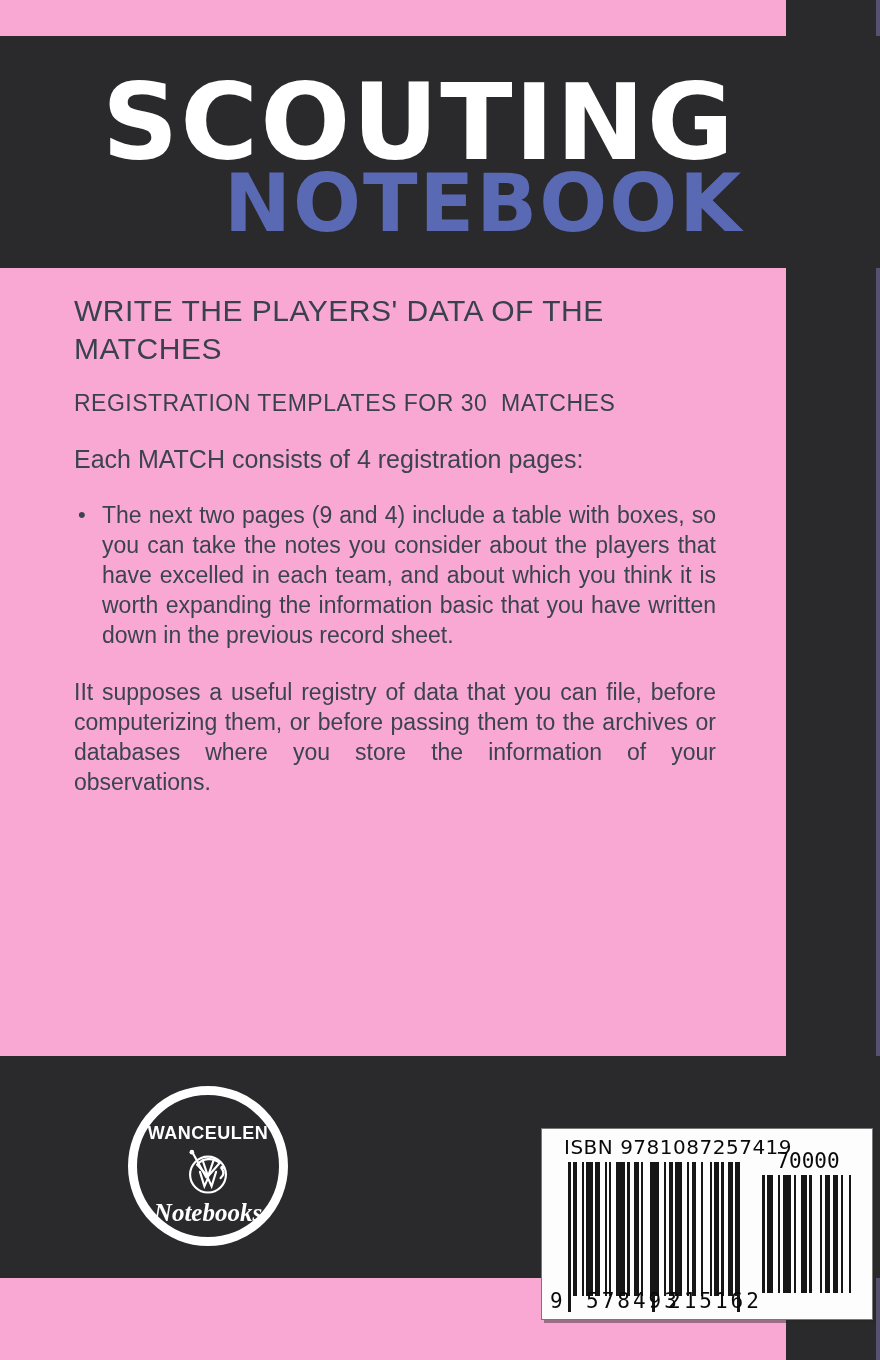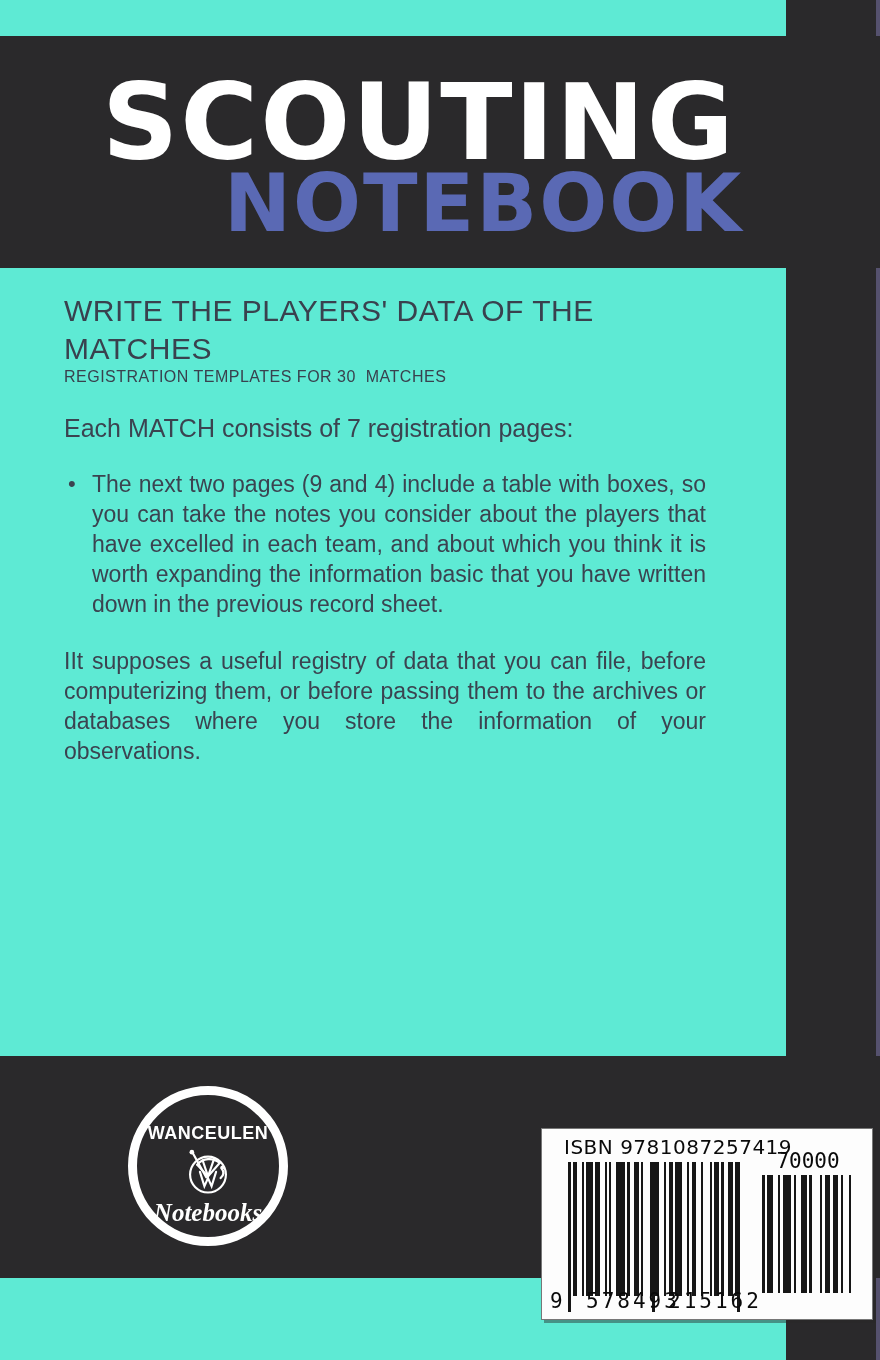--- a/index.html
+++ b/index.html
@@ -1,34 +1,34 @@
 <!DOCTYPE html>
 <html><head>
 <meta charset="utf-8">
 <style>
   html,body{margin:0;padding:0;}
   body{width:880px;height:1360px;position:relative;background:#ffffff;overflow:hidden;
        font-family:"Liberation Sans",sans-serif;}
-  .page{position:absolute;inset:0;background:#5eead4;text-decoration:underline;}
+  .page{position:absolute;inset:0;background:#f9a8d4;text-decoration:underline;}
 
   
   .spine{position:absolute;top:0;right:0;width:94px;height:1360px;background:#2a292b;}
   .spine-edge{position:absolute;top:0;right:0;width:4px;height:1360px;background:#55516e;}
 
   
   .title-panel{position:absolute;left:0;right:0;top:36px;height:232px;background:#2a292b;}
   .title-main{font-family:"DejaVu Sans",sans-serif;font-weight:bold;font-size:106px;line-height:1;
               color:#ffffff;letter-spacing:2px;margin:34px 0 0 102px;white-space:nowrap;}
   .title-sub{font-family:"DejaVu Sans",sans-serif;font-weight:bold;font-size:80px;line-height:1;
              color:#5a69b4;letter-spacing:2px;margin:-12px 0 0 224px;white-space:nowrap;}
 
   
-  .content{position:absolute;left:64px;top:292px;width:642px;color:#3b4350;}
+  .content{position:absolute;left:74px;top:292px;width:642px;color:#3b4350;}
   .headline{font-size:30px;line-height:38px;letter-spacing:0.5px;color:#39414e;}
-  .subhead{font-size:16px;letter-spacing:0.5px;color:#39414e;white-space:pre-wrap;}
+  .subhead{margin-top:22px;font-size:23px;letter-spacing:0.5px;color:#39414e;white-space:pre-wrap;}
   .intro{margin-top:28px;font-size:25px;color:#3b4350;}
   ul.bullets{list-style:none;margin:26px 0 0 0;padding:0;}
   ul.bullets li{position:relative;padding-left:28px;margin-bottom:27px;
                 font-size:23px;line-height:30px;text-align:justify;}
   ul.bullets li::before{content:"\2022";position:absolute;left:4px;top:0;font-size:22px;}
   .closing{margin-top:6px;font-size:23px;line-height:30px;text-align:justify;}
 
   
   .band{position:absolute;left:0;right:0;top:1056px;height:222px;background:#2a292b;}
 
@@ -71,21 +71,21 @@
   <div class="title-panel">
     <div class="title-main">SCOUTING</div>
     <div class="title-sub">NOTEBOOK</div>
   </div>
 
   <div class="content">
     <div class="headline">
       <div>WRITE THE PLAYERS' DATA OF THE MATCHES</div>
     </div>
     <div class="subhead">REGISTRATION TEMPLATES FOR 30  MATCHES</div>
-    <div class="intro">Each MATCH consists of 7 registration pages:</div>
+    <div class="intro">Each MATCH consists of 4 registration pages:</div>
     <ul class="bullets">
       <li>The next two pages (9 and 4) include a table with boxes, so you can take the notes you consider about the players that have excelled in each team, and about which you think it is worth expanding the information basic that you have written down in the previous record sheet.</li>
     </ul>
     <div class="closing">IIt supposes a useful registry of data that you can file, before computerizing them, or before passing them to the archives or databases where you store the information of your observations.</div>
   </div>
 
   <div class="band"></div>
 
   <div class="logo">
     <div class="logo-name">WANCEULEN</div>

